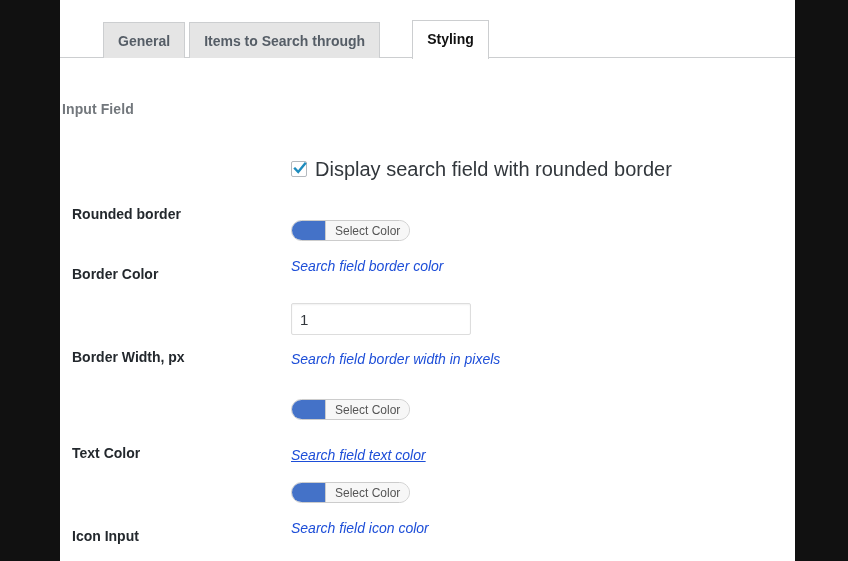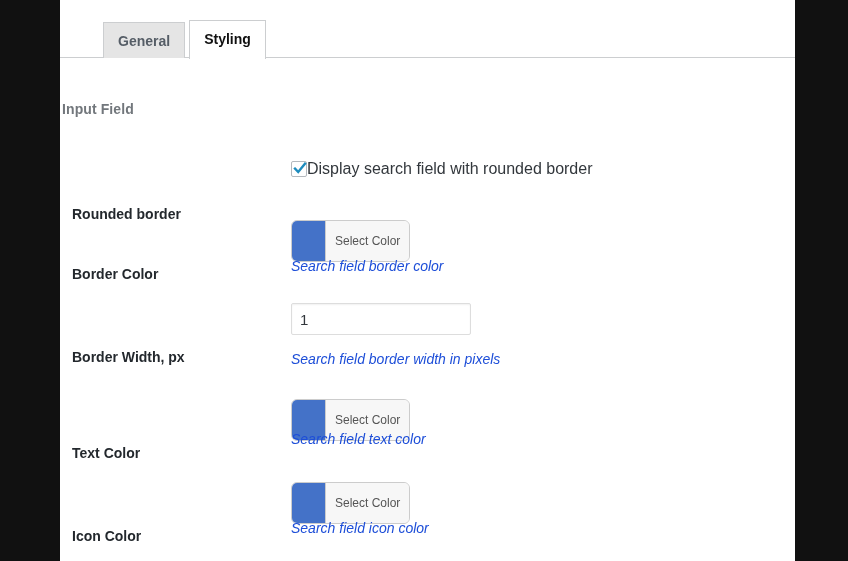--- a/index.html
+++ b/index.html
@@ -71,20 +71,21 @@
     white-space: nowrap;
     cursor: pointer;
   }
   .tab.active {
     background: #ffffff;
     color: #111111;
     height: 39px;
     line-height: 37px;
     margin-bottom: -1px;
     z-index: 2;
+    margin-left: 28px;
   }
 
   
   .form-body {
     position: absolute;
     left: 0;
     top: 58px;
     width: 735px;
   }
 
@@ -135,33 +136,34 @@
     border-radius: 2px;
     flex: 0 0 auto;
     cursor: pointer;
   }
   .checkbox svg {
     position: absolute;
     left: -1px;
     top: -3px;
   }
   .cb-text {
-    font-size: 16px;
+    margin-left: 8px;
+    font-size: 20px;
     color: #32373c;
     line-height: 18px;
     cursor: pointer;
   }
 
   
   .color-btn {
     display: inline-flex;
     align-items: stretch;
-    height: 42px;
+    height: 21px;
     border: 1px solid #cccccc;
-    border-radius: 6px;
+    border-radius: 12px;
     box-sizing: border-box;
     background: #f7f7f7;
     overflow: hidden;
     cursor: pointer;
   }
   .color-swatch {
     width: 33px;
     height: 100%;
     flex: 0 0 auto;
   }
@@ -207,20 +209,23 @@
 <div id="viewport">
 
   <div id="page">
 
     <div class="tab-bar">
       <div class="tab-bar-line"></div>
       <div class="tabs">
         <div class="tab">
           <span>General</span>
         </div>
+        <div class="tab">
+          <span>Items to Search through</span>
+        </div>
         <div class="tab active">
           <span>Styling</span>
         </div>
       </div>
     </div>
 
     <div class="form-body">
 
       <div class="section-title">Input Field</div>
 
@@ -258,25 +263,25 @@
       </div>
 
       <div class="row" style="top:341px;">
         <div class="row-label">Text Color</div>
         <div class="row-field">
           <div class="color-btn">
             <span class="color-swatch" style="background:#4472c8;"></span>
             <span class="color-btn-label">Select Color</span>
           </div>
         </div>
-        <div class="desc" style="top:32px;">Search field text color</div>
+        <div class="desc" style="top:48px;text-decoration:underline;">Search field text color</div>
       </div>
 
       <div class="row" style="top:424px;">
-        <div class="row-label">Icon Color</div>
+        <div class="row-label">Icon Input</div>
         <div class="row-field">
           <div class="color-btn">
             <span class="color-swatch" style="background:#4472c8;"></span>
             <span class="color-btn-label">Select Color</span>
           </div>
         </div>
         <div class="desc" style="top:38px;">Search field icon color</div>
       </div>
 
     </div>

